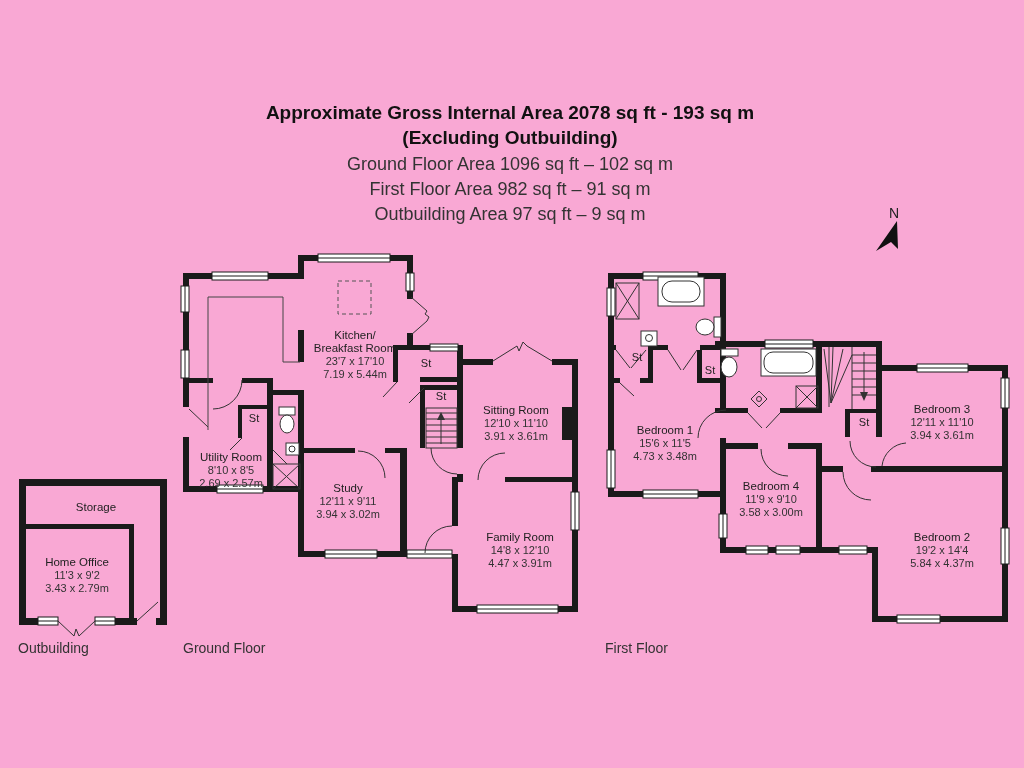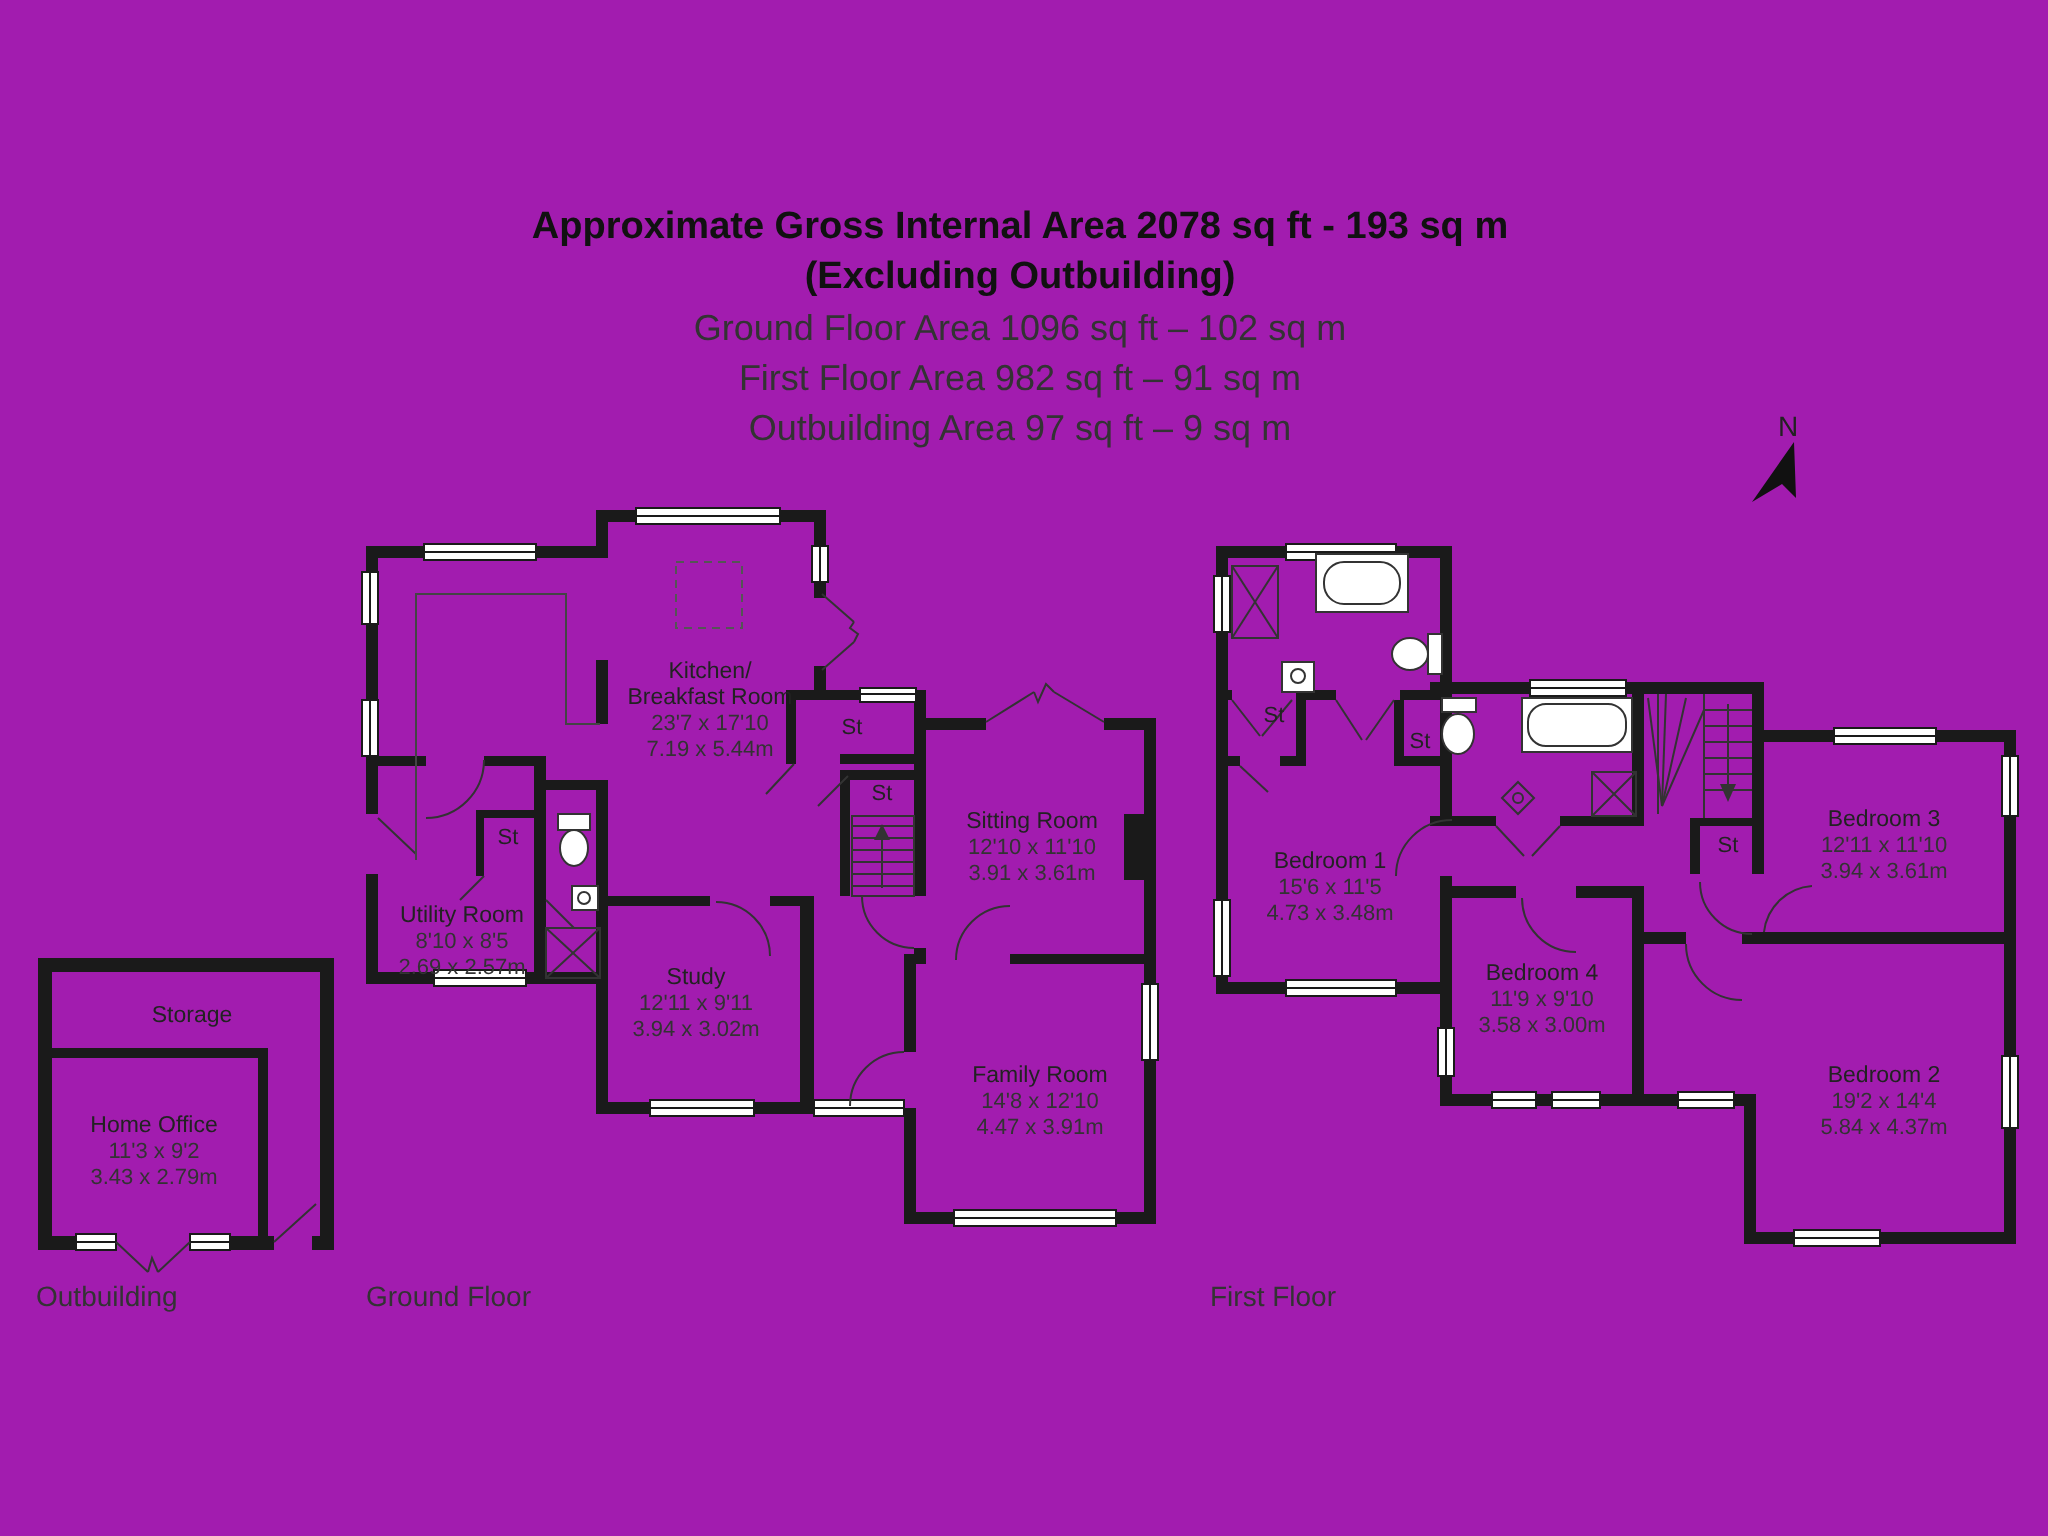--- a/index.html
+++ b/index.html
@@ -1,16 +1,16 @@
 <!DOCTYPE html>
 <html><head>
 <meta charset="utf-8">
 <style>
   html,body{margin:0;padding:0;background:#fff;}
-  #stage{position:relative;width:1024px;height:768px;background:#a21caf;overflow:hidden;
+  #stage{position:relative;width:1024px;height:768px;background:#f9a8d4;overflow:hidden;
          font-family:"Liberation Sans", sans-serif;}
   svg text{font-family:"Liberation Sans", sans-serif;fill:#222;}
   .hdr1{font-size:19px;font-weight:bold;fill:#111;}
   .hdr2{font-size:18px;fill:#333;}
   .roomname{font-size:11.5px;fill:#222;}
   .roomdim{font-size:11px;fill:#333;}
   .stlbl{font-size:11px;fill:#222;}
   .caption{font-size:14px;fill:#333;}
   .wall{fill:#1a1a1a;stroke:none;}
   .thin{stroke:#444;stroke-width:1;fill:none;}

